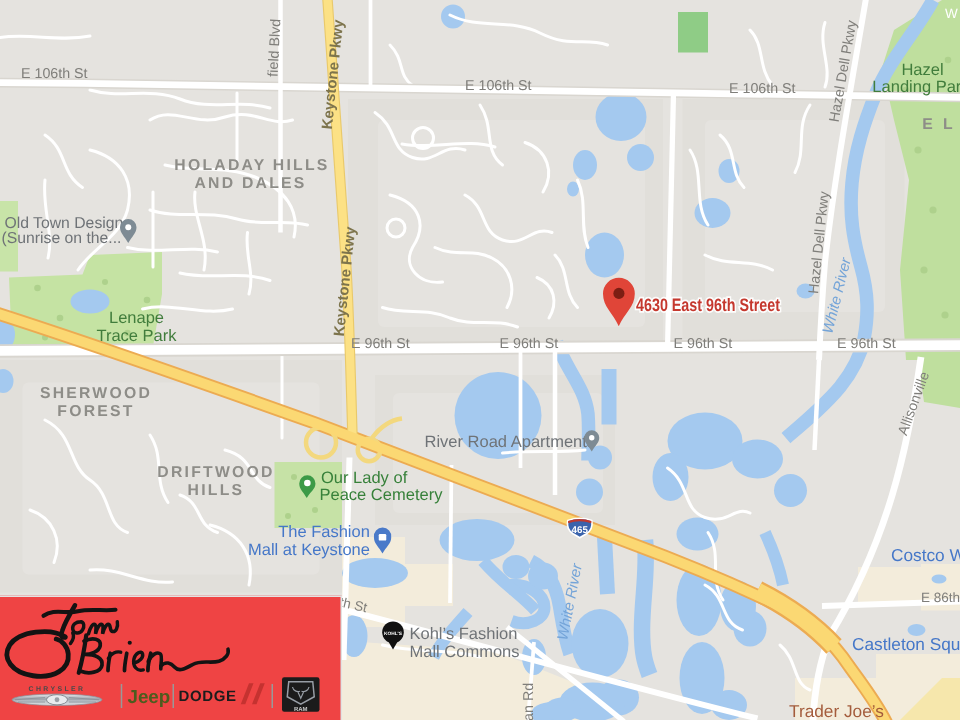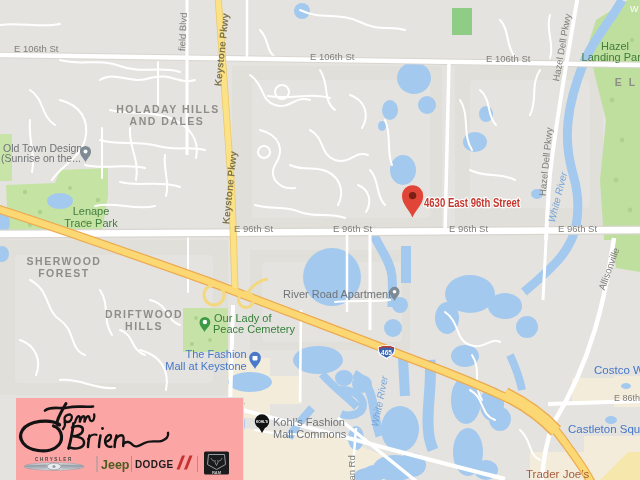--- a/index.html
+++ b/index.html
@@ -306,21 +306,21 @@
 </g>
 
 <g>
 <text x="424" y="207" font-size="12" font-weight="bold" fill="#c5382e" textLength="96" lengthAdjust="spacingAndGlyphs" stroke="#ffffff" stroke-width="2.4" paint-order="stroke" stroke-opacity="0.9">4630 East 96th Street</text>
 <path d="M412.5,217.5 C408.5,208.5 402,204.5 402,195.8 A10.6,10.6 0 1 1 423.2,195.8 C423.2,204.5 416.5,208.5 412.5,217.5 Z" fill="#e04538"></path>
 <circle cx="412.6" cy="195.6" r="3.7" fill="#7c1e13"></circle>
 </g>
 <text x="630" y="12" font-size="9" fill="#ffffff">W</text>
 </svg>
 
-<div style="position:absolute;left:16px;top:397px;width:228px;height:83px;background:#fca5a5;border-top:1px solid #e2e2e2;border-right:1px solid #e2e2e2;box-sizing:border-box;">
+<div style="position:absolute;left:0;top:397px;width:228px;height:83px;background:#ef4444;border-top:1px solid #e2e2e2;border-right:1px solid #e2e2e2;box-sizing:border-box;">
 <svg width="227" height="82" viewBox="0 0 227 82">
 <g fill="none" stroke="#131313" stroke-linecap="round">
 
 <path d="M29,12.5 C36,7.5 44,11.5 52,9.5 C60,7.5 69,9.5 77,8.5" stroke-width="2.7"></path>
 <path d="M50,5.5 C46.5,11.5 43,17.5 41.5,22.5 C40.5,25.5 40.5,27.5 43.5,27" stroke-width="3"></path>
 <path d="M54,16.5 C50.5,16.5 48,18.5 48.5,21.5 C49,24.5 53,25 55,22 C56.5,19.5 56,17 54,16.5" stroke-width="2.3"></path>
 <path d="M59,24.5 C60,20.5 62,17 63.5,18.5 C64.5,19.7 63.7,22.5 63.7,24.5 C64.7,20.5 66.7,17 68.2,18.5 C69.2,19.7 68.4,22.5 68.4,24.5 C69.4,20.5 71.4,17 72.9,18.5 C73.9,20 73.2,22.5 75,23 C77,23.5 79,20.5 78.2,16.5" stroke-width="2.3"></path>
 
 <path d="M43.5,26.5 C34,20.5 13,22.5 6.5,32 C1,41 8,50.5 22,52.5 C36,54.5 46.5,48 45.5,38 C45,33 41.5,29 37.5,28" stroke-width="3.2"></path>
 <path d="M48.5,24 C49.5,26 48.5,29 47,31" stroke-width="2.3"></path>

